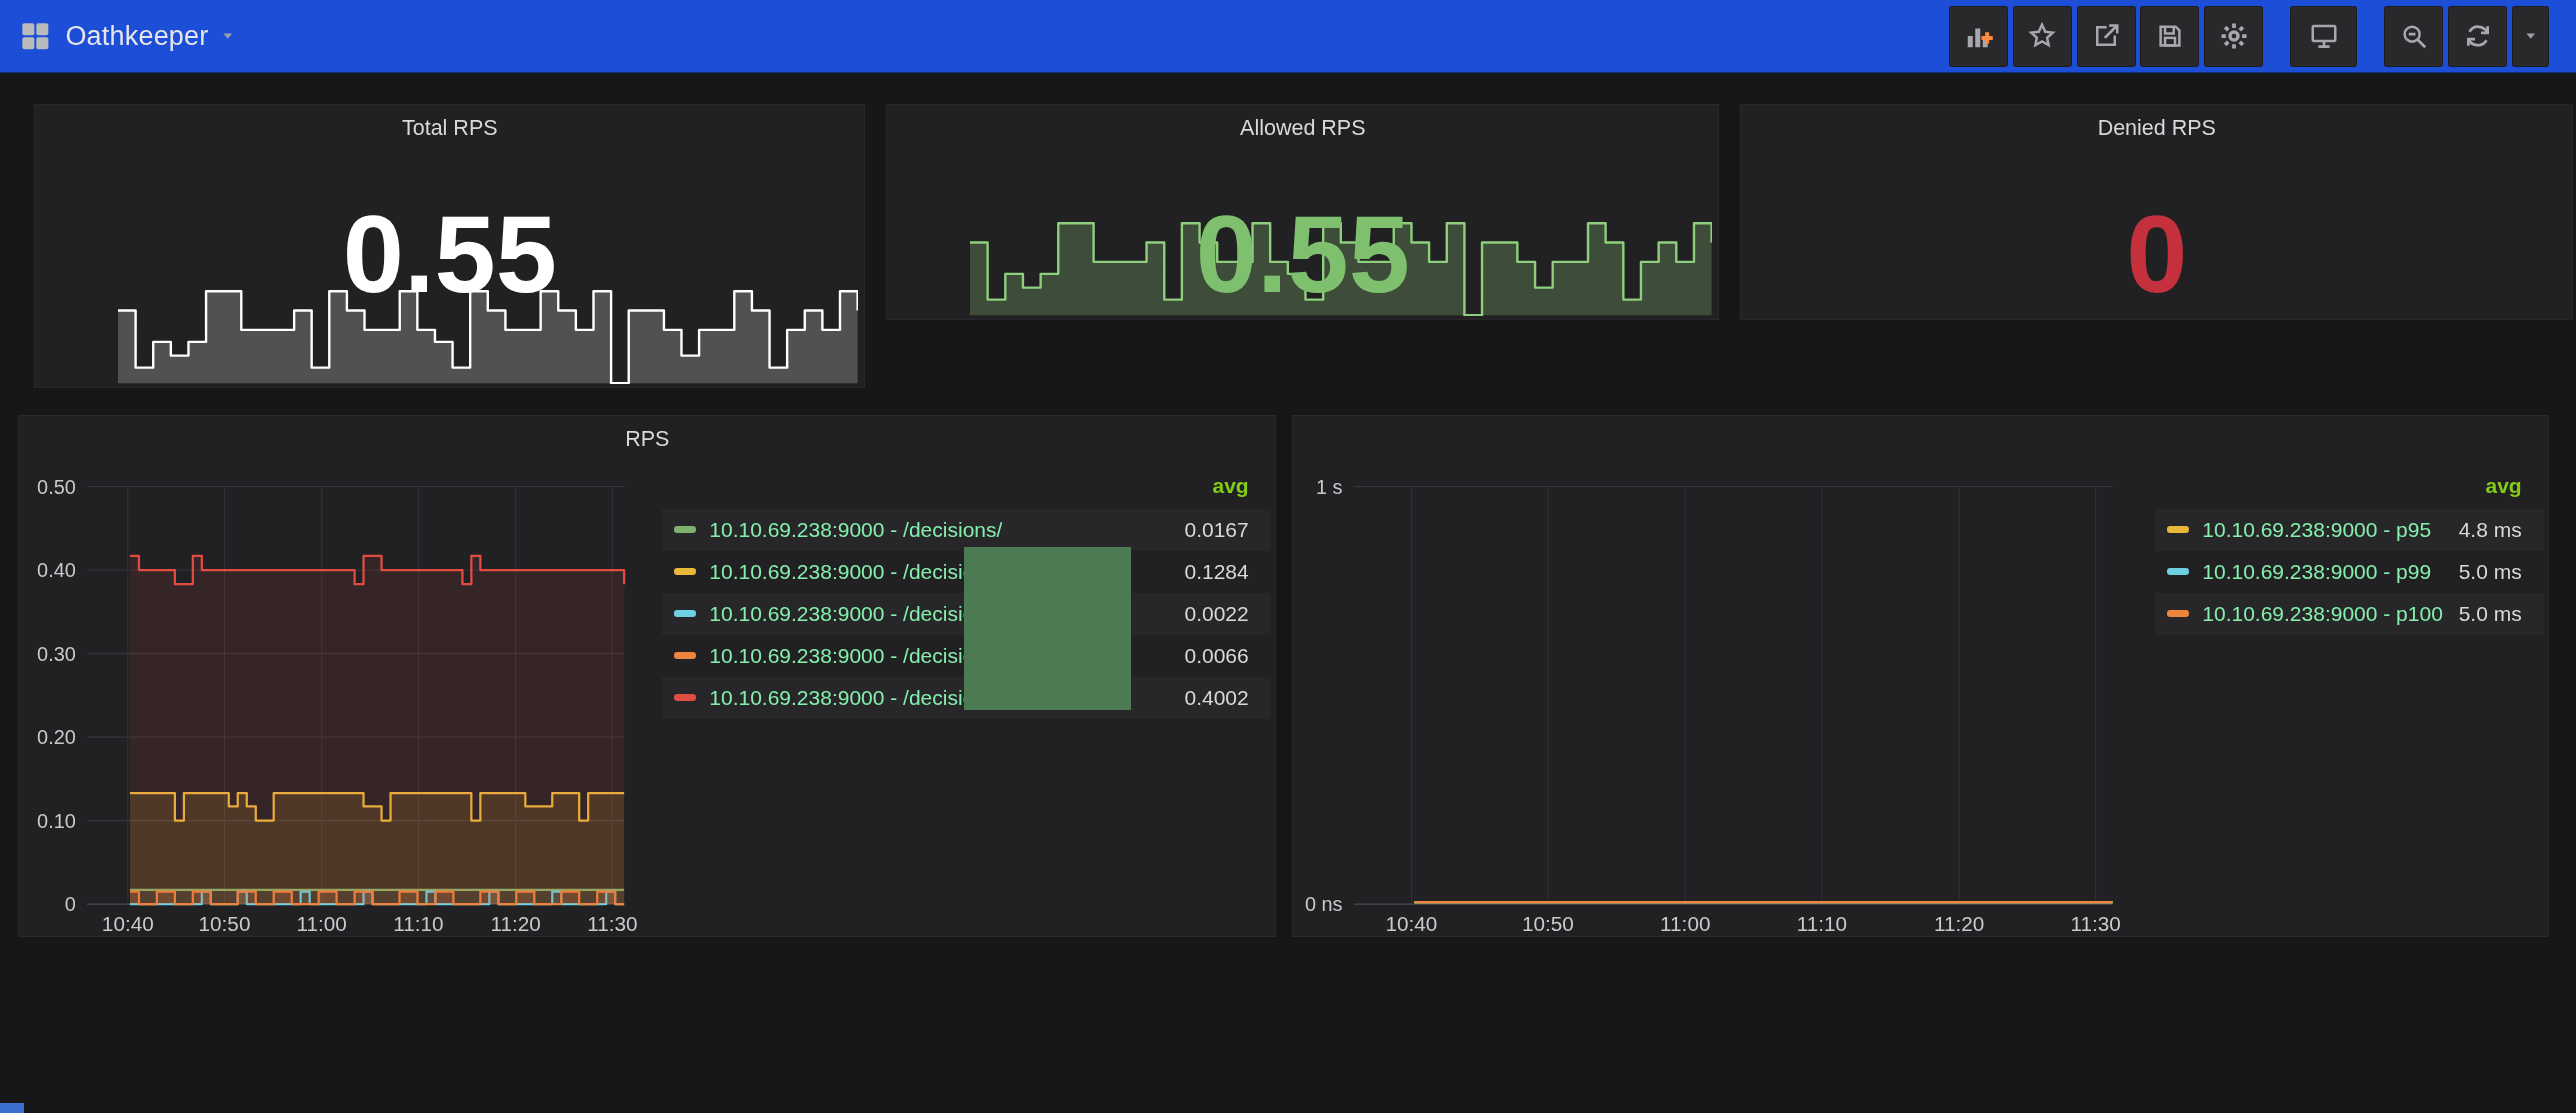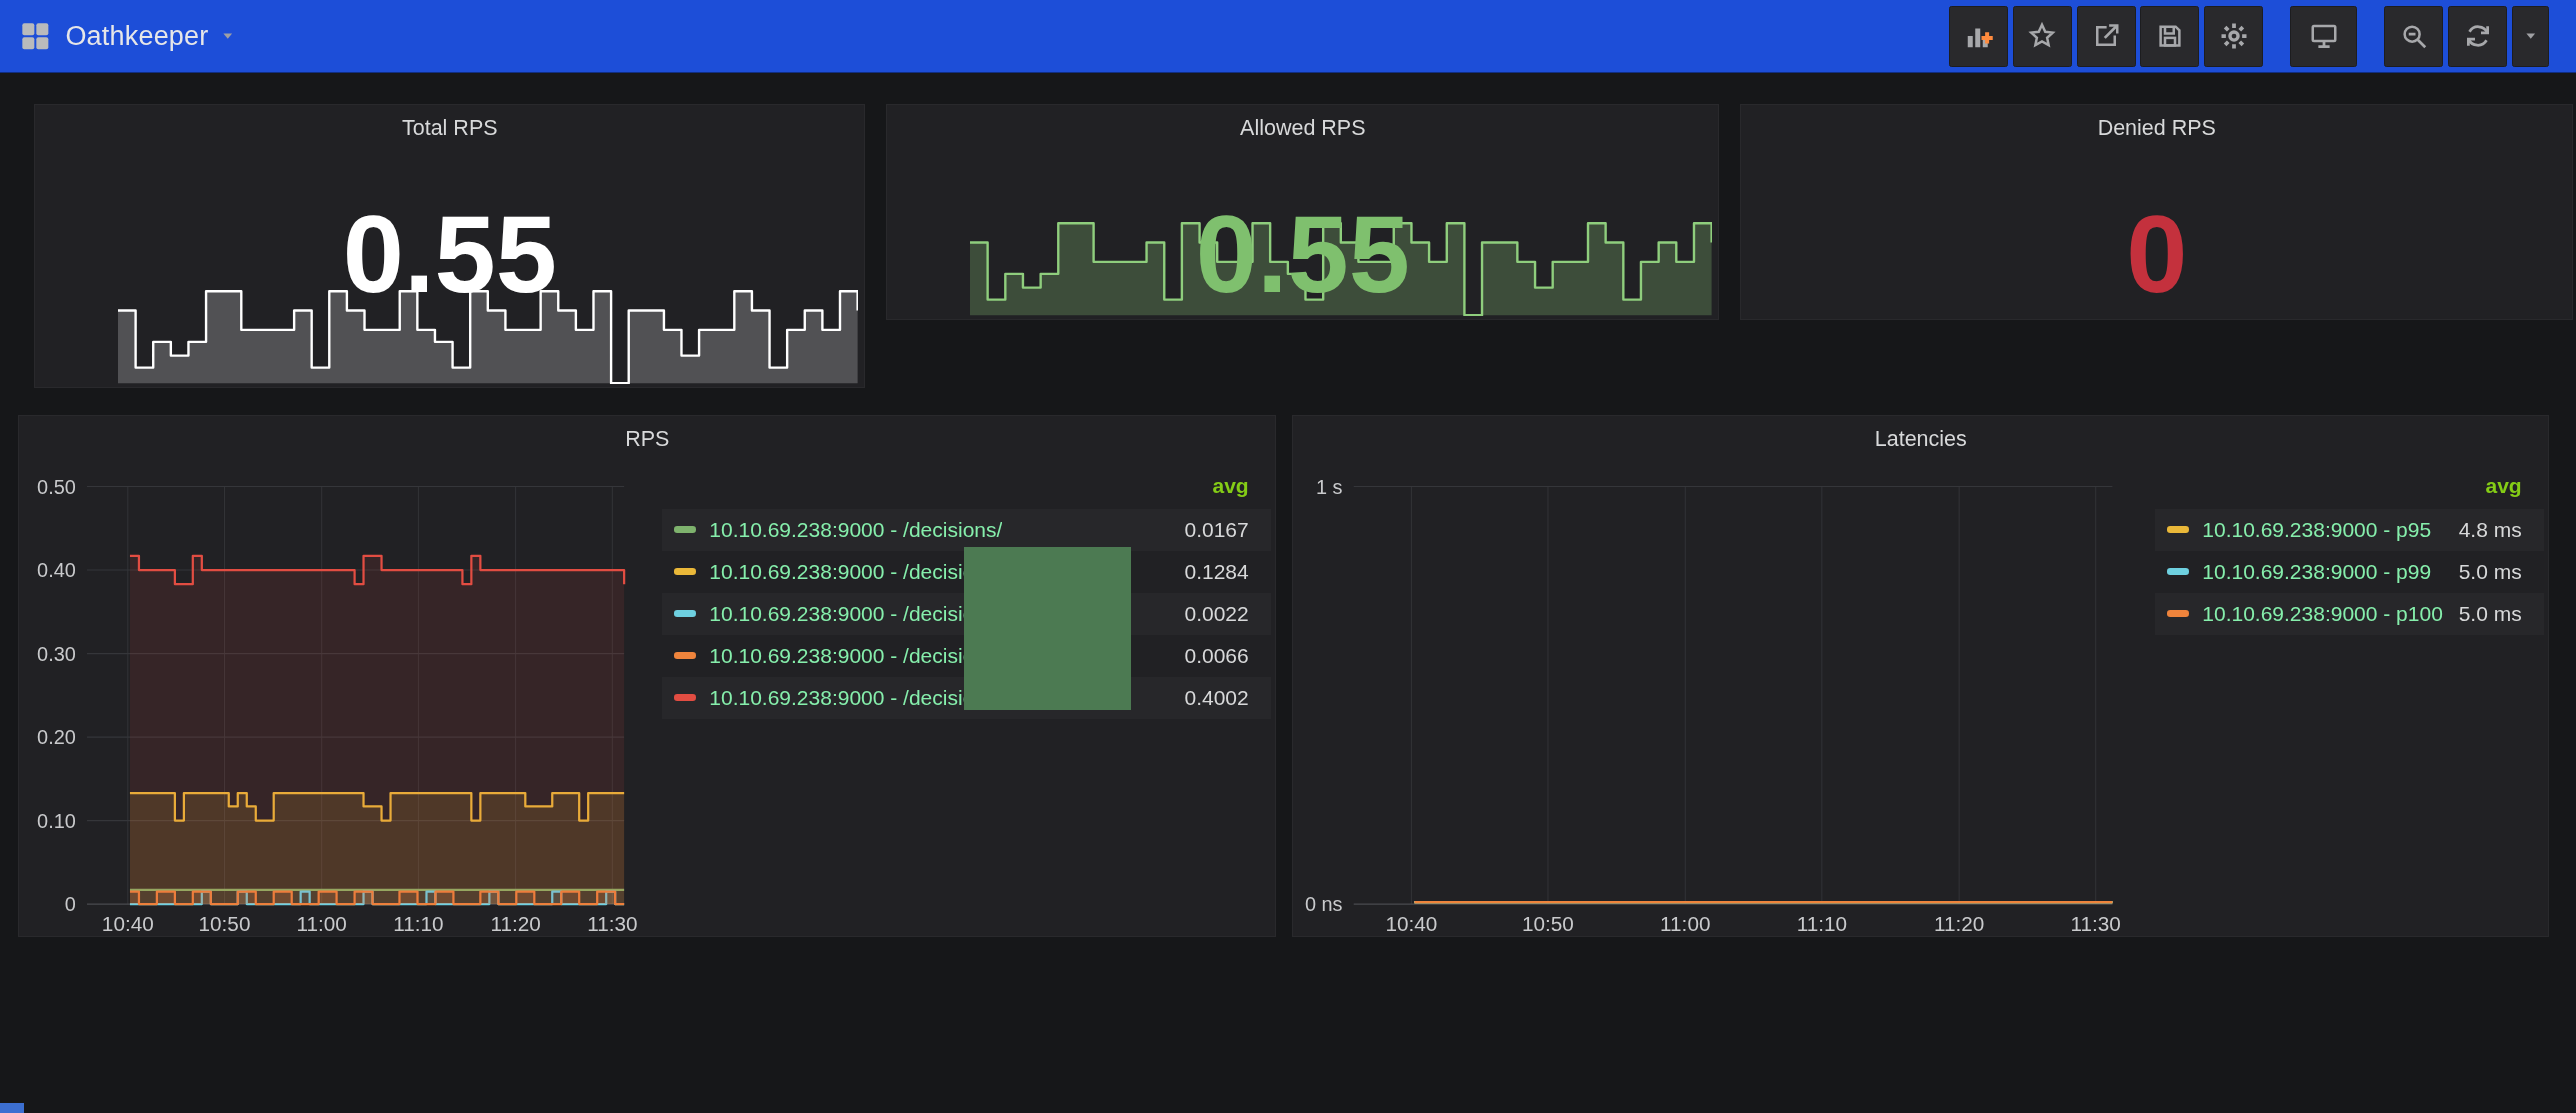--- a/index.html
+++ b/index.html
@@ -240,21 +240,20 @@
                 <span class="legend-name">10.10.69.238:9000 - /decisions/</span>
                 <span class="legend-val">0.4002</span>
               </div>
             </div>
           </div>
       </div>
       <div class="green-overlay" style="background: rgb(76, 122, 82);"></div>
     </div>
 
     <div class="panel p-lat">
-      <div class="panel-title">Latencies</div>
       <div class="panel-body">
         <div class="chart-wrap"><svg width="855" height="471" viewBox="0 0 1072 591">
               <line x1="139.352" y1="32" x2="139.352" y2="556" stroke="#37383c" stroke-width="1"></line>
               <line x1="310.712" y1="32" x2="310.712" y2="556" stroke="#37383c" stroke-width="1"></line>
               <line x1="483.024" y1="32" x2="483.024" y2="556" stroke="#37383c" stroke-width="1"></line>
               <line x1="654.384" y1="32" x2="654.384" y2="556" stroke="#37383c" stroke-width="1"></line>
               <line x1="826.696" y1="32" x2="826.696" y2="556" stroke="#37383c" stroke-width="1"></line>
               <line x1="998.0559999999999" y1="32" x2="998.0559999999999" y2="556" stroke="#37383c" stroke-width="1"></line>
               <line x1="67" y1="32" x2="1019" y2="32" stroke="#35363a" stroke-width="1.5"></line>
               <text x="53" y="41" fill="#c9cacc" font-size="25" text-anchor="end">1 s</text>

